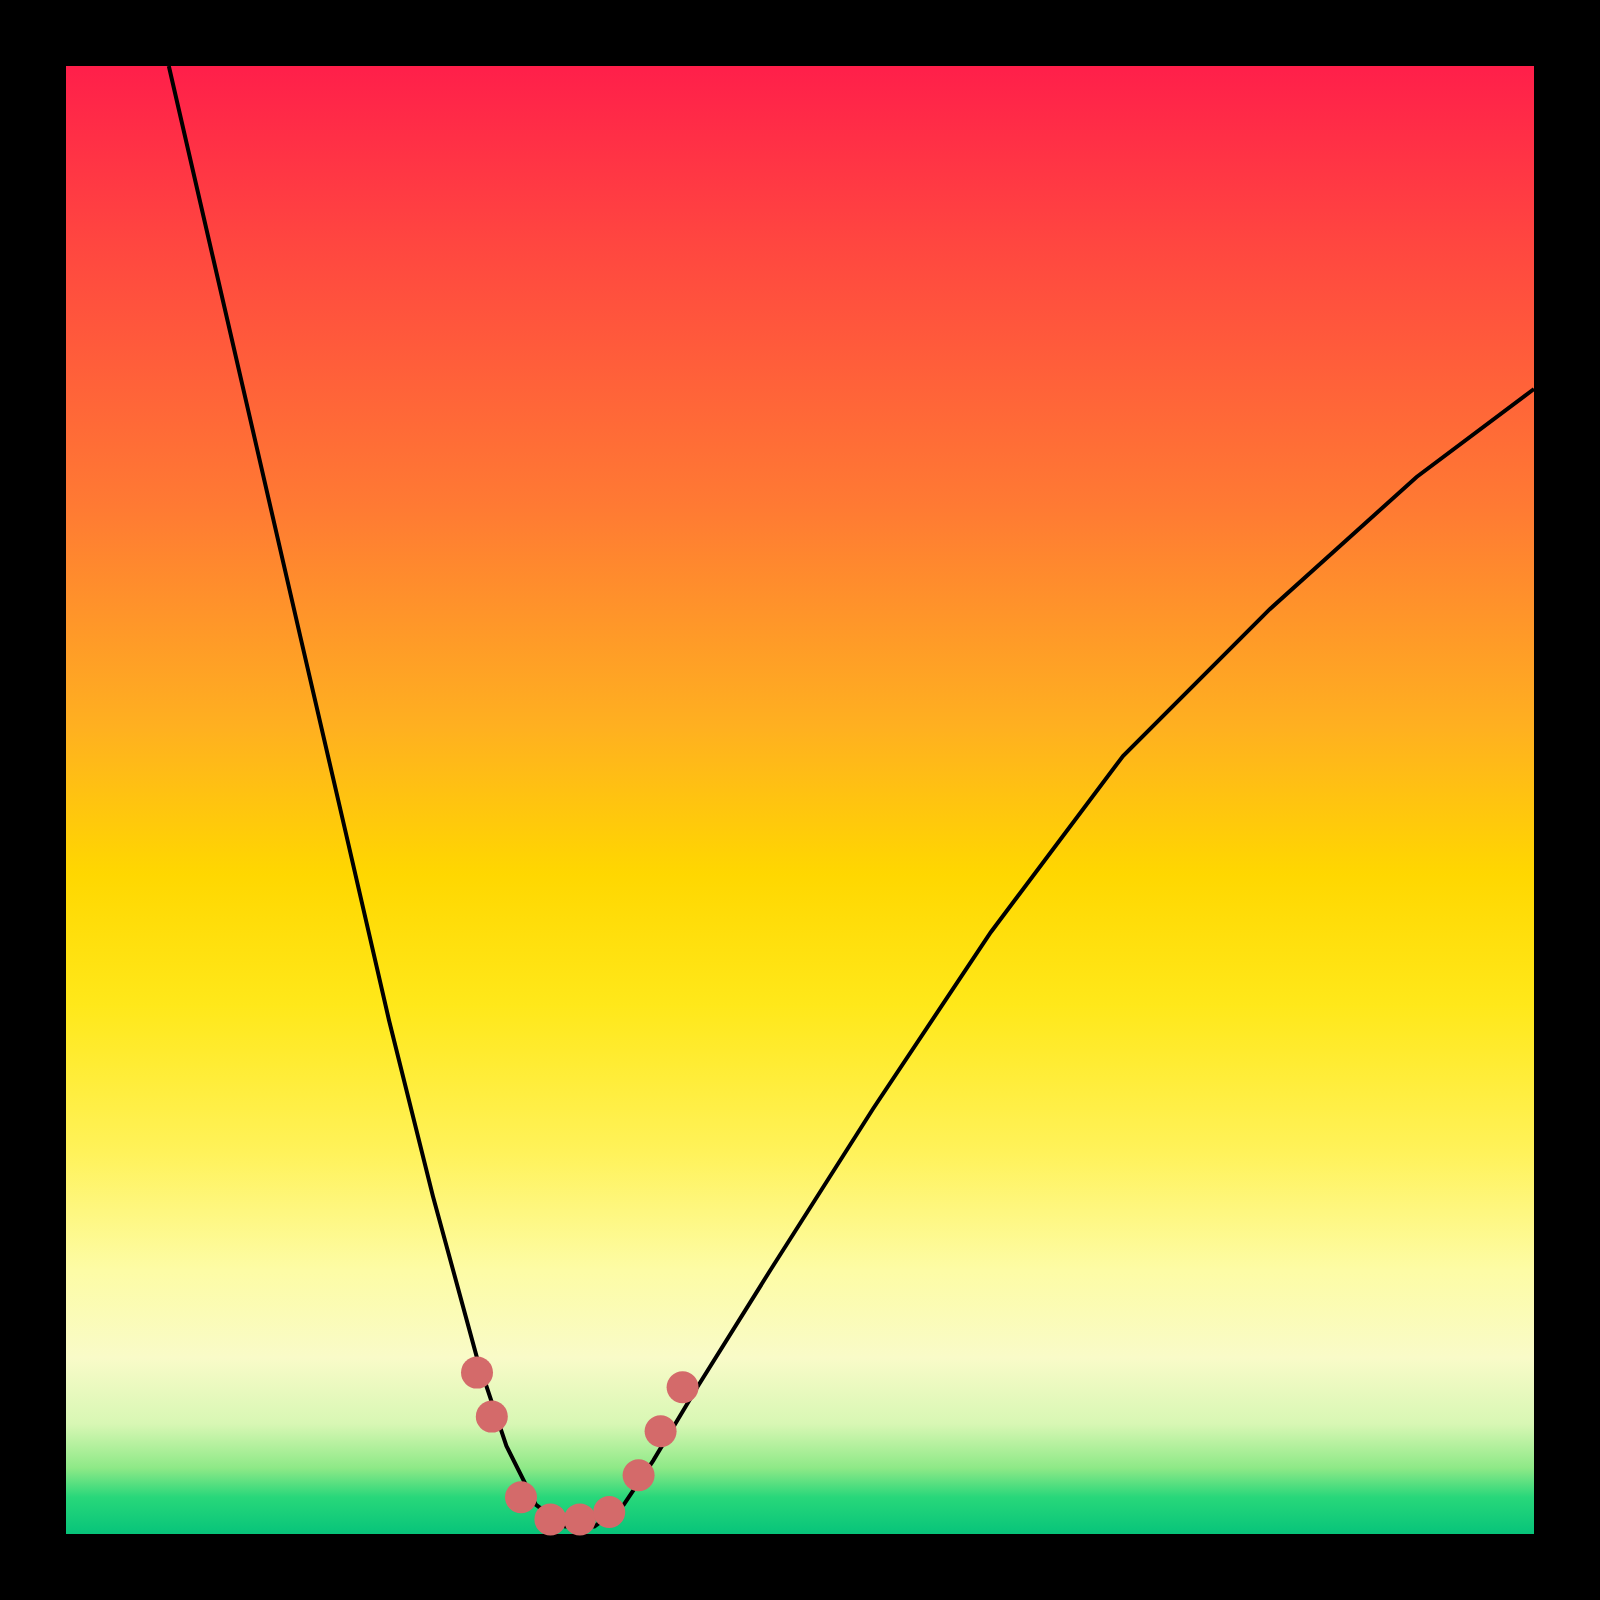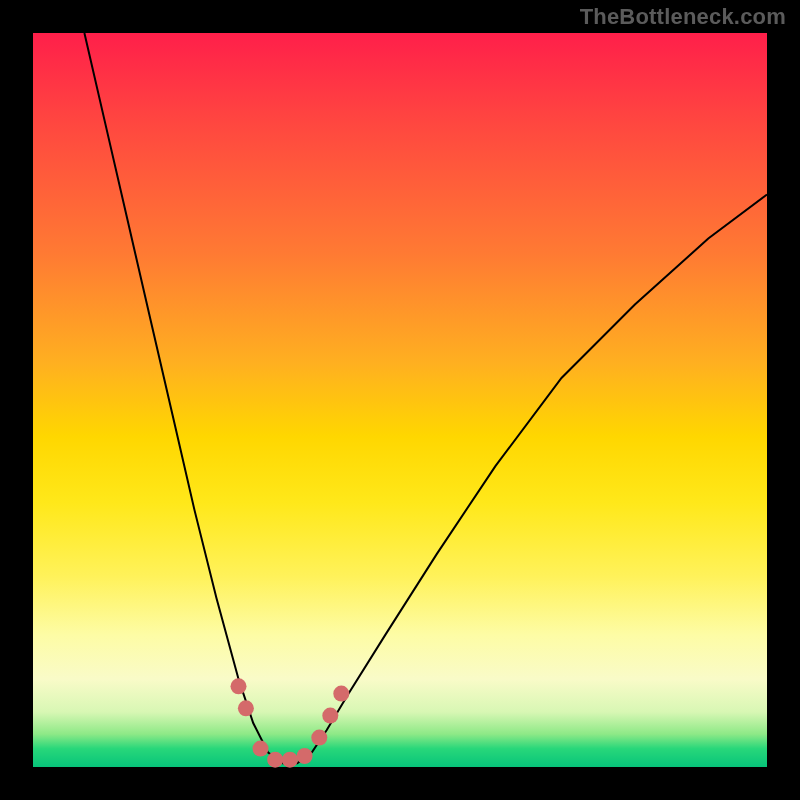--- a/index.html
+++ b/index.html
@@ -63,21 +63,20 @@
   }
   .marker {
     fill: #d46a6a;
     stroke: none;
   }
 </style>
 </head>
 <body>
 
 <div class="frame">
-  <div class="watermark">TheBottleneck.com</div>
   <div class="plot-area">
     <svg class="curve" viewBox="0 0 734 734">
       <path id="curvePath" class="curve-path" d="M51.4 0.0 L73.4 95.4 L95.4 190.8 L117.4 286.3 L139.5 381.7 L161.5 477.1 L183.5 565.2 L205.5 645.9 L220.2 690.0 L234.9 719.3 L249.6 730.3 L264.2 730.3 L278.9 719.3 L293.6 697.3 L315.6 660.6 L352.3 601.9 L403.7 521.1 L462.4 433.1 L528.5 345.0 L601.9 271.6 L675.3 205.5 L734.0 161.5"></path>
       <g id="markerGroup">
           <circle cx="205.5" cy="653.3" r="8" class="marker"></circle>
           <circle cx="212.9" cy="675.3" r="8" class="marker"></circle>
           <circle cx="227.5" cy="715.6" r="8" class="marker"></circle>
           <circle cx="242.2" cy="726.7" r="8" class="marker"></circle>
           <circle cx="256.9" cy="726.7" r="8" class="marker"></circle>
           <circle cx="271.6" cy="723.0" r="8" class="marker"></circle>

